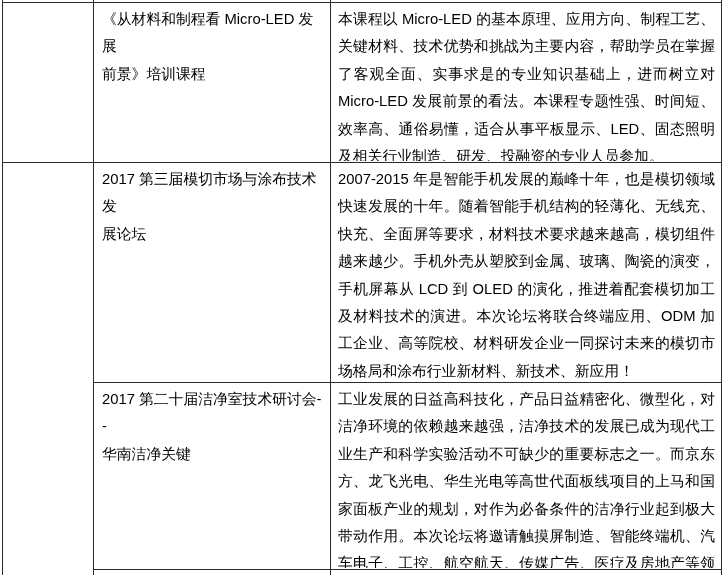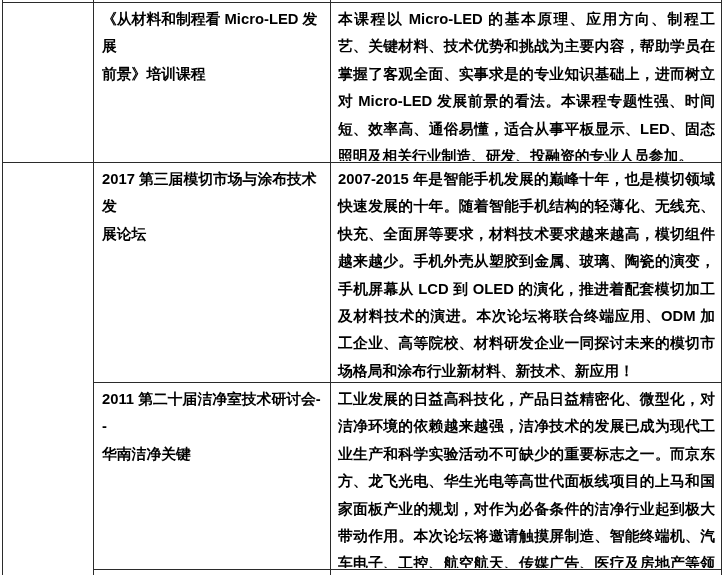--- a/index.html
+++ b/index.html
@@ -28,21 +28,20 @@
   tr.r0 { height: 22px; }
   tr.r1 { height: 160px; }
   tr.r2 { height: 220px; margin-top: 32px; }
   tr.r3 { height: 187px; }
   tr.r4 { height: 45px; }
   .inner {
     box-sizing: border-box;
     overflow: hidden;
     font-size: 14.8px;
     line-height: 27.4px;
-    font-weight: bold;
   }
   .title {
     padding: 3px 6px 0 8px;
     white-space: pre-line;
     height: 158px;
   }
   .desc {
     padding: 3px 6px 0 7px;
     text-align: justify;
   }
@@ -81,21 +80,21 @@
       <td>
         <div class="inner title h2">2017 第三届模切市场与涂布技术发
 展论坛</div>
       </td>
       <td>
         <div class="inner desc h2">2007-2015 年是智能手机发展的巅峰十年，也是模切领域快速发展的十年。随着智能手机结构的轻薄化、无线充、快充、全面屏等要求，材料技术要求越来越高，模切组件越来越少。手机外壳从塑胶到金属、玻璃、陶瓷的演变，手机屏幕从 LCD 到 OLED 的演化，推进着配套模切加工及材料技术的演进。本次论坛将联合终端应用、ODM 加工企业、高等院校、材料研发企业一同探讨未来的模切市场格局和涂布行业新材料、新技术、新应用！</div>
       </td>
     </tr>
     <tr class="r3">
       <td>
-        <div class="inner title h3">2011 第二十届洁净室技术研讨会--
+        <div class="inner title h3">2017 第二十届洁净室技术研讨会--
 华南洁净关键</div>
       </td>
       <td>
         <div class="inner desc h3">工业发展的日益高科技化，产品日益精密化、微型化，对洁净环境的依赖越来越强，洁净技术的发展已成为现代工业生产和科学实验活动不可缺少的重要标志之一。而京东方、龙飞光电、华生光电等高世代面板线项目的上马和国家面板产业的规划，对作为必备条件的洁净行业起到极大带动作用。本次论坛将邀请触摸屏制造、智能终端机、汽车电子、工控、航空航天、传媒广告、医疗及房地产等领域的专业观众参会。</div>
       </td>
     </tr>
     <tr class="r4">
       <td></td>
       <td></td>
     </tr>

